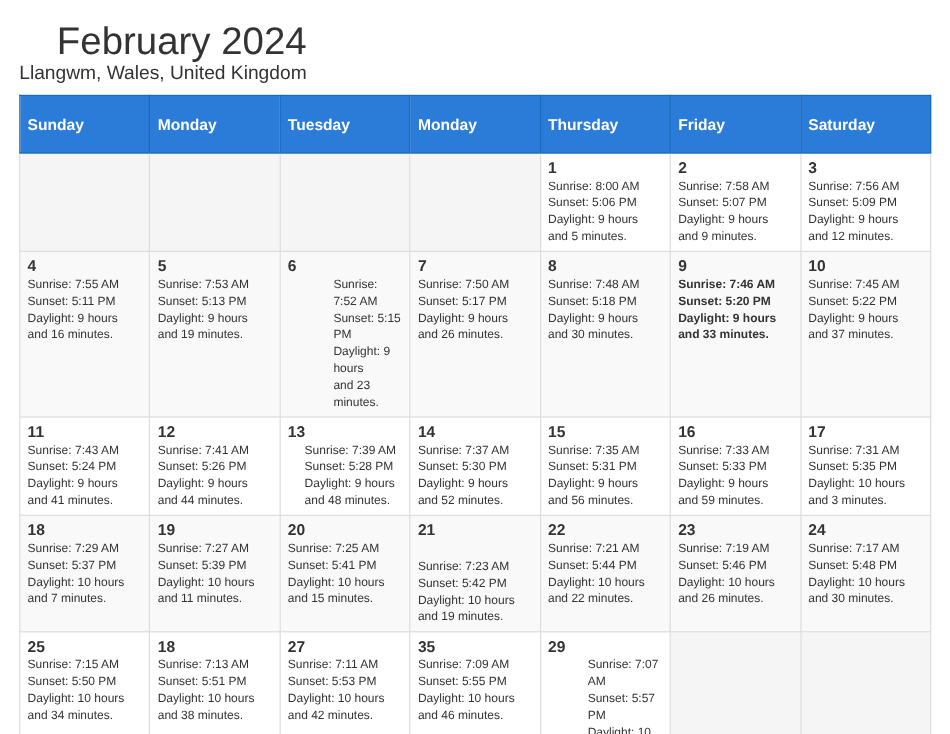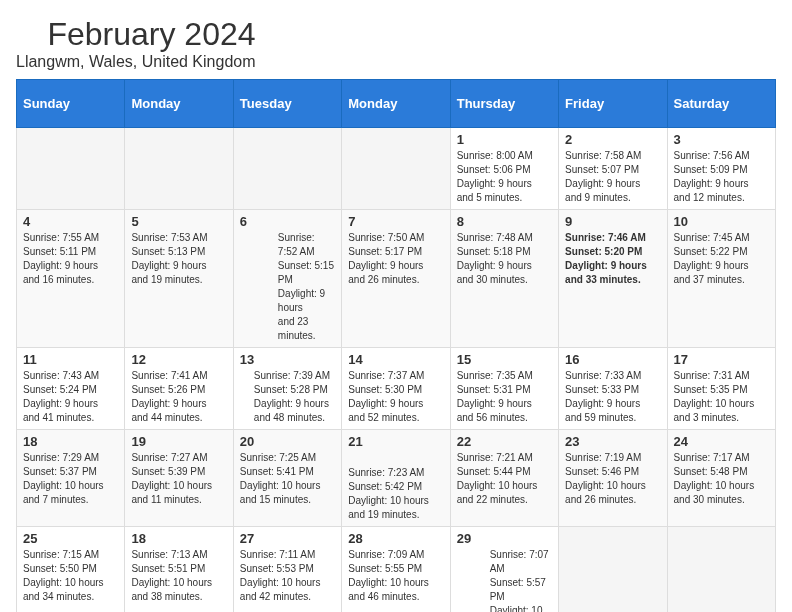--- a/index.html
+++ b/index.html
@@ -315,21 +315,21 @@
 and 38 minutes.</div>
           </td>
           <td>
             <span class="day-num">27</span>
             <div class="cell-info" style="white-space: pre-line;">Sunrise: 7:11 AM
 Sunset: 5:53 PM
 Daylight: 10 hours
 and 42 minutes.</div>
           </td>
           <td>
-            <span class="day-num">28</span>
+            <span class="day-num">35</span>
             <div class="cell-info" style="white-space: pre-line;">Sunrise: 7:09 AM
 Sunset: 5:55 PM
 Daylight: 10 hours
 and 46 minutes.</div>
           </td>
           <td>
             <span class="day-num">29</span>
             <div class="cell-info" style="white-space: pre-line; margin-left: 33px;">Sunrise: 7:07 AM
 Sunset: 5:57 PM
 Daylight: 10 hours

